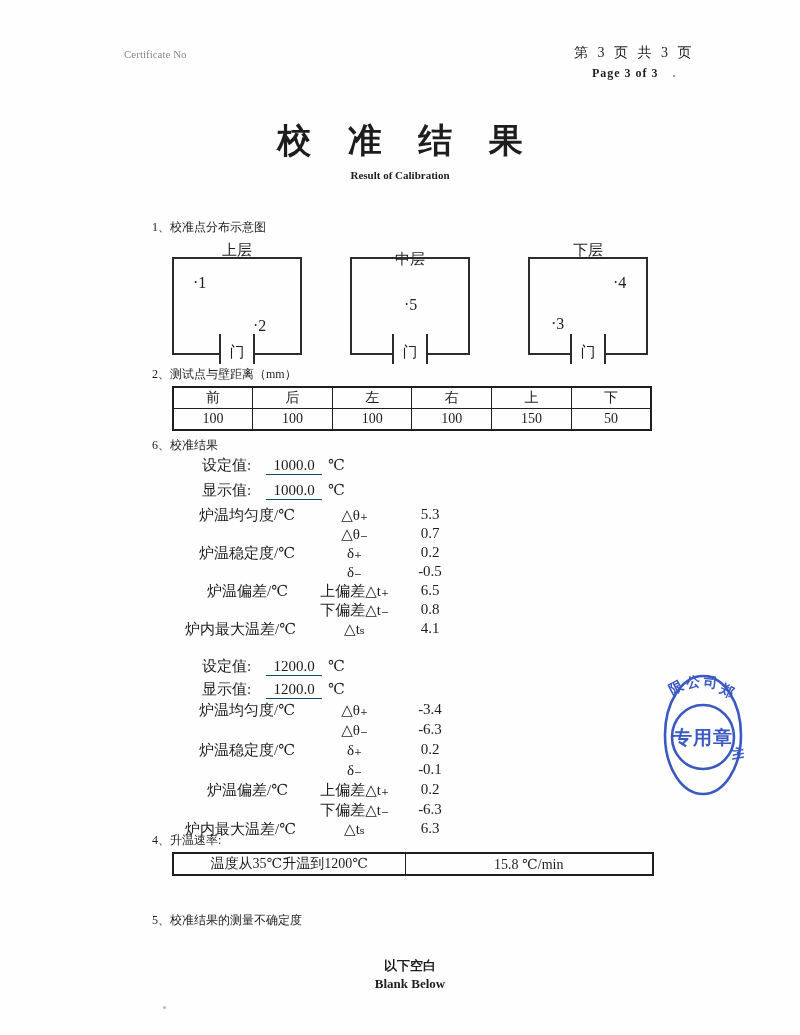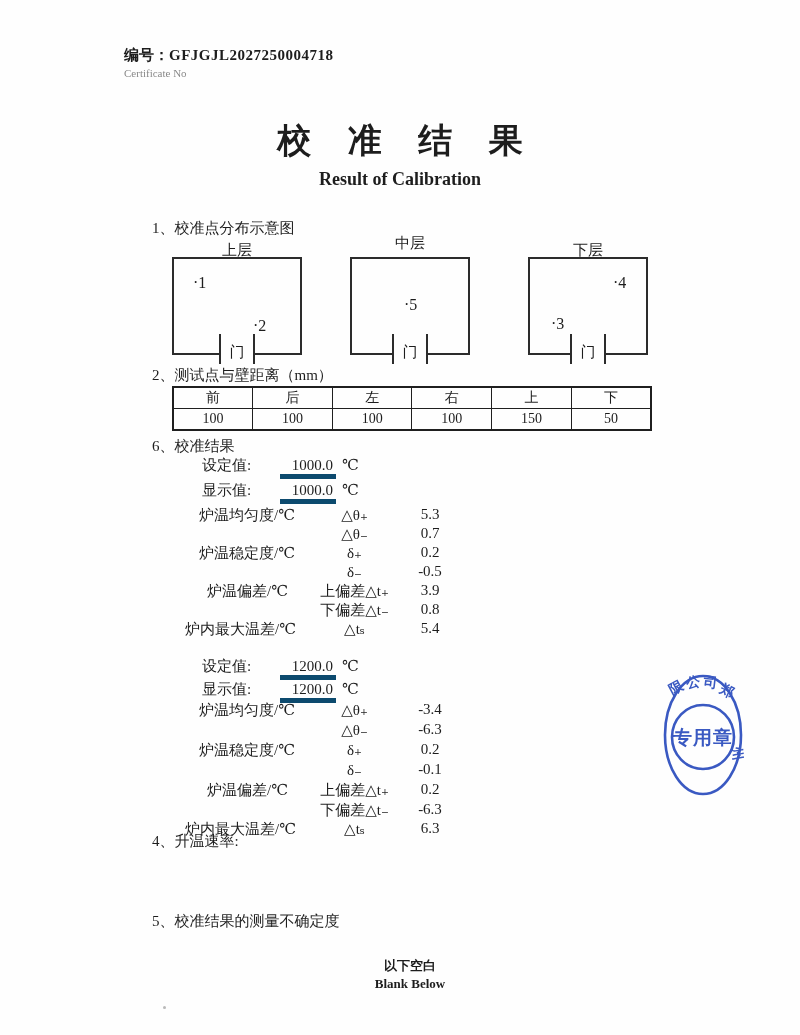--- a/index.html
+++ b/index.html
@@ -14,23 +14,23 @@
   .cert-val{font-weight:600;letter-spacing:.5px}
   .cert-sub{font-size:11px;color:#555;opacity:.7;margin-top:2px}
   .pageno{left:574px;top:44px;text-align:center}
   .pageno-cn{font-size:14px;letter-spacing:3px;white-space:nowrap}
   .pageno-en{font-size:12px;font-weight:700;margin-top:4px;letter-spacing:1px}
   .pageno-dot{opacity:.55;margin-left:14px}
 
   
   .title{left:0;top:118px;width:100%;text-align:center;font-size:34px;font-weight:700;
          letter-spacing:14px;text-indent:14px}
-  .subtitle{left:0;top:169px;width:100%;text-align:center;font-size:18px;font-weight:700}
-
-  .h{font-size:15px;white-space:nowrap}
+  .subtitle{left:0;top:169px;width:100%;text-align:center;font-size:11px;font-weight:700}
+
+  .h{font-size:12px;white-space:nowrap}
   #s1h{left:152px;top:219px}
   #s2h{left:152px;top:366px}
   #s3h{left:152px;top:437px}
   #s4h{left:152px;top:832px}
   #s5h{left:152px;top:912px}
 
   
   .dlabel{font-size:15px;text-align:center}
   .dbox{border:2px solid #2c2c2c;border-bottom:none;background:transparent}
   .bseg{position:absolute;bottom:-2px;height:2px;background:#2c2c2c}
@@ -45,22 +45,22 @@
   
   table{border-collapse:collapse;table-layout:fixed;border:2px solid #1f1f1f}
   td{border:1px solid #1f1f1f;text-align:center;font-size:14px;height:20px;padding:0}
   .t1{left:172px;top:386px;width:480px}
   .t4{left:172px;top:852px;width:480px}
   .t4 td{font-size:14px}
 
   
   .setline{font-size:15px;white-space:nowrap}
   .setlabel{display:inline-block;width:64px}
-  .setval{display:inline-block;min-width:50px;text-align:right;border-bottom:5px solid #0c4a6e;
-          padding:0 3px;margin-left:14px}
+  .setval{display:inline-block;min-width:50px;text-align:center;border-bottom:1px solid #0c4a6e;
+          padding:0 3px;margin-left:0}
   .setunit{margin-left:6px}
   .rrow{position:absolute;left:185px;width:300px;height:19px;font-size:15px;white-space:nowrap}
   .rlabel{position:absolute;left:0;width:150px}
   .ind-a{padding-left:14px}
   .ind-b{padding-left:22px}
   .rparam{position:absolute;left:112px;width:115px;text-align:center}
   .rvalue{position:absolute;left:215px;width:60px;text-align:center}
 
   
   .s5line{left:175px;top:933px;font-size:15px;white-space:nowrap}
@@ -71,44 +71,45 @@
   .speck{left:163px;top:1006px;width:3px;height:3px;background:#8a8a8a;border-radius:50%;opacity:.6}
 
   .stamp{left:638px;top:650px;opacity:.92}
 </style>
 </head>
 <body>
 
 <div class="page">
 
   <div class="abs cert">
-    <div class="cert-line">
-      <span class="cert-label">编号：</span><span class="cert-val">GFJGJL2027250004718</span>
-    </div>
     <div class="cert-sub">Certificate No</div>
   </div>
 
+  <div class="abs pageno">
+    <div class="pageno-cn">第 3 页  共 3 页</div>
+    <div class="pageno-en"><span>Page 3 of 3</span><span class="pageno-dot">.</span></div>
+  </div>
 
   <div class="abs title">校 准 结 果</div>
   <div class="abs subtitle">Result of Calibration</div>
 
   <div class="abs h" id="s1h">1、校准点分布示意图</div>
 
   <div class="abs dlabel" style="left:172px;top:241px;width:130px">上层</div>
   <div class="abs dbox" style="left:172px;top:257px;width:126px;height:94px">
     <span class="pt" style="left:19px;top:16px">·1</span>
     <span class="pt" style="left:79px;top:59px">·2</span>
     <span class="bseg bseg-l"></span>
     <span class="bseg bseg-r"></span>
     <span class="tick tick-l"></span>
     <span class="tick tick-r"></span>
     <span class="door">门</span>
   </div>
 
-  <div class="abs dlabel" style="left:350px;top:234px;width:120px">中层</div>
+  <div class="abs dlabel" style="left:350px;top:250px;width:120px">中层</div>
   <div class="abs dbox" style="left:350px;top:257px;width:116px;height:94px">
     <span class="pt" style="left:52px;top:38px">·5</span>
     <span class="bseg bseg-l"></span>
     <span class="bseg bseg-r"></span>
     <span class="tick tick-l"></span>
     <span class="tick tick-r"></span>
     <span class="door">门</span>
   </div>
 
   <div class="abs dlabel" style="left:528px;top:241px;width:120px">下层</div>
@@ -169,31 +170,31 @@
     <span class="rvalue">0.2</span>
   </div>
   <div class="rrow" style="top:563px">
     <span class="rlabel"></span>
     <span class="rparam">δ₋</span>
     <span class="rvalue">-0.5</span>
   </div>
   <div class="rrow" style="top:582px">
     <span class="rlabel ind-b">炉温偏差/℃</span>
     <span class="rparam">上偏差△t₊</span>
-    <span class="rvalue">3.9</span>
+    <span class="rvalue">6.5</span>
   </div>
   <div class="rrow" style="top:601px">
     <span class="rlabel"></span>
     <span class="rparam">下偏差△t₋</span>
     <span class="rvalue">0.8</span>
   </div>
   <div class="rrow" style="top:620px">
     <span class="rlabel">炉内最大温差/℃</span>
     <span class="rparam">△tₛ</span>
-    <span class="rvalue">5.4</span>
+    <span class="rvalue">4.1</span>
   </div>
 
   <div class="abs setline" style="left:202px;top:657px">
     <span class="setlabel">设定值:</span><span class="setval">1200.0</span><span class="setunit">℃</span>
   </div>
   <div class="abs setline" style="left:202px;top:680px">
     <span class="setlabel">显示值:</span><span class="setval">1200.0</span><span class="setunit">℃</span>
   </div>
 
   <div class="rrow" style="top:701px">
@@ -232,20 +233,24 @@
     <span class="rvalue">6.3</span>
   </div>
 
   <div class="abs h" id="s4h">4、升温速率:</div>
   <table class="abs t4">
     <colgroup>
         <col style="width:232px">
         <col style="width:248px">
       </colgroup>
     <tbody>
+    <tr>
+      <td>温度从35℃升温到1200℃</td>
+      <td>15.8 ℃/min</td>
+    </tr>
   </tbody>
     </table>
 
   <div class="abs h" id="s5h">5、校准结果的测量不确定度</div>
 
   <div class="abs footer-cn">以下空白</div>
   <div class="abs footer-en">Blank Below</div>
   <div class="abs speck"></div>
 
   <svg class="abs stamp" width="106" height="160" viewBox="0 0 106 160">

